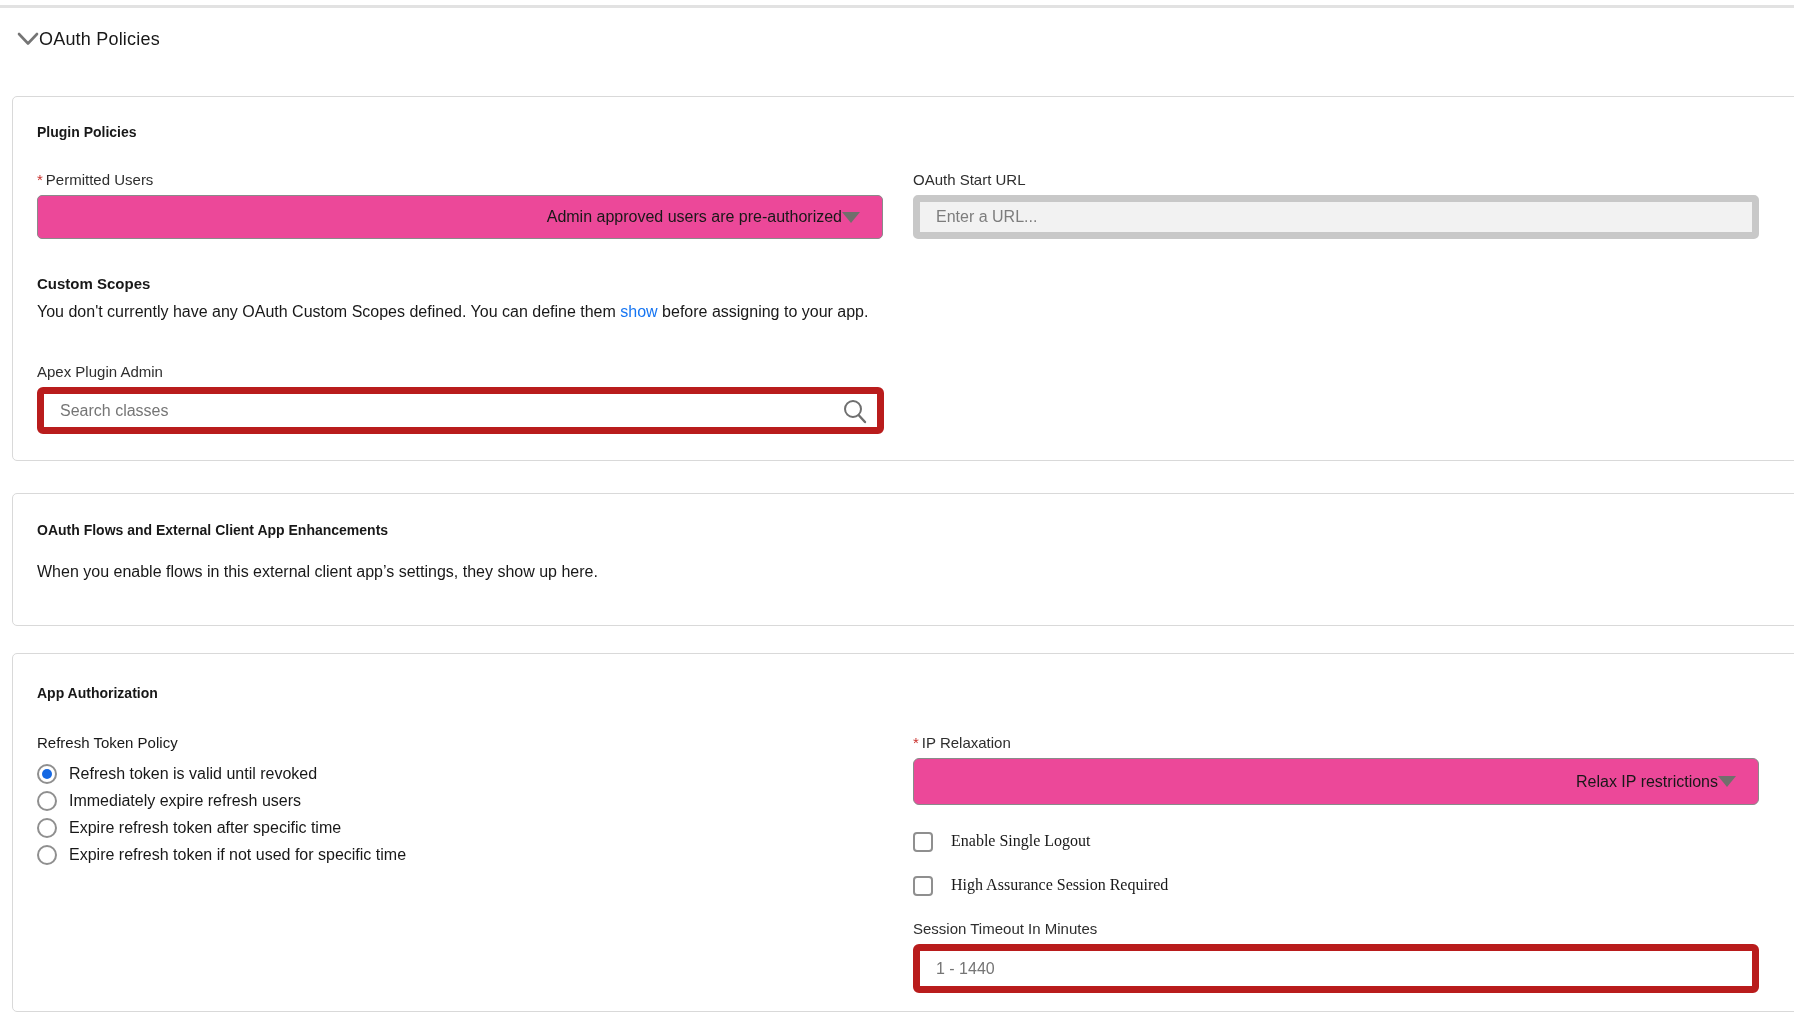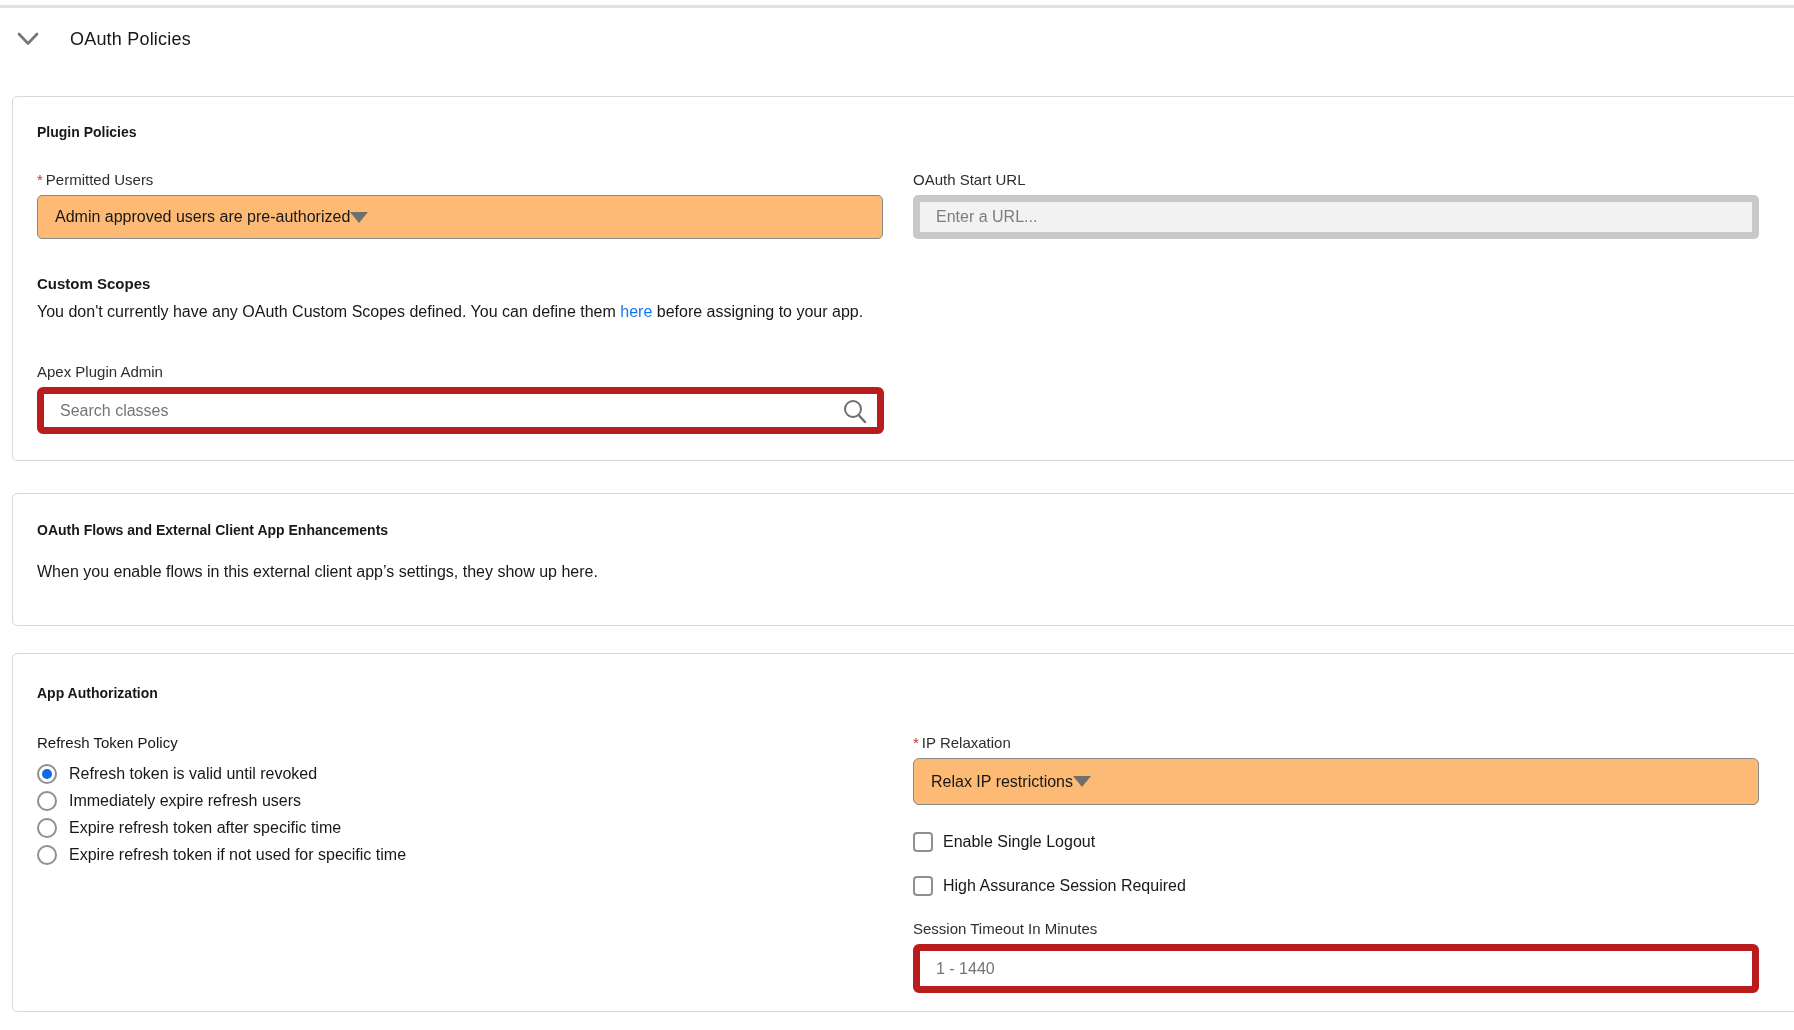--- a/index.html
+++ b/index.html
@@ -1,41 +1,41 @@
 <!DOCTYPE html>
 <html><head>
 <meta charset="utf-8">
 <style>
   * { margin:0; padding:0; box-sizing:border-box; }
   html,body { width:1794px; height:1030px; background:#ffffff; overflow:hidden;
               font-family:"Liberation Sans", sans-serif; color:#181818; position:relative; }
 
   .top-rule { position:absolute; top:5px; left:0; width:1794px; height:3px; background:#e2e2e2; }
 
-  .section-header { display:flex; align-items:center; gap:31px; margin:26px 0 0 17px; height:26px; }
+  .section-header { display:flex; align-items:center; gap:0; margin:26px 0 0 17px; height:26px; }
   .section-header .chev { display:flex; align-items:center; }
   .section-title { font-size:18px; color:#181818; letter-spacing:.2px; }
 
   .card { margin-left:12px; width:1794px; background:#fff; border:1px solid #d9d9d9;
           border-radius:5px; }
   .card1 { margin-top:44px; padding:27px 46px 26px 24px; }
   .card2 { margin-top:32px; padding:28px 46px 42px 24px; }
   .card3 { margin-top:27px; padding:31px 46px 18px 24px; }
 
   .card-title { font-size:14px; font-weight:700; color:#181818; }
   .card1 .card-title { margin-bottom:31px; }
   .card3 .card-title { margin-bottom:33px; }
 
   .form-grid { display:grid; grid-template-columns:1fr 1fr; column-gap:30px; }
 
   .field-label { font-size:15px; color:#2e2e2e; margin-bottom:7px; display:block; }
   .req { color:#c9302c; margin-right:3px; }
 
-  .combobox { height:44px; border:1px solid #8a8a8a; border-radius:5px; background:#fdba74;
-              display:flex; align-items:center; justify-content:flex-start;
+  .combobox { height:44px; border:1px solid #8a8a8a; border-radius:5px; background:#ec4899;
+              display:flex; align-items:center; justify-content:flex-end;
               padding:0 22px 0 17px; cursor:pointer; }
   .combobox .value { font-size:16px; color:#181818; }
   .caret { width:0; height:0; border-left:9px solid transparent; border-right:9px solid transparent;
            border-top:11px solid #716f6c; }
 
   .text-input { width:100%; height:44px; border:7px solid #b91c1c; border-radius:5px;
                 font-family:"Liberation Sans", sans-serif; font-size:16px; color:#181818;
                 padding:0 16px; background:#fff; outline:none; }
   .text-input::placeholder { color:#757575; opacity:1; }
   .text-input.disabled { background:#f2f2f2; border-color:#c8c8c8; }
@@ -55,21 +55,21 @@
 
   .group-label { font-size:15px; font-weight:400; color:#181818; margin-bottom:9px; display:block; }
   .radio-row { display:flex; align-items:center; gap:12px; height:27px; cursor:pointer; }
   .radio { width:20px; height:20px; border:2px solid #8f8f8f; border-radius:50%; background:#fff;
            display:flex; align-items:center; justify-content:center; flex:0 0 auto; }
   .radio .dot { width:10px; height:10px; border-radius:50%; background:transparent; }
   .radio.selected .dot { background:#1568e3; }
   .opt-label { font-size:16px; color:#181818; }
 
   .ip-field .combobox { height:47px; border-radius:6px; margin-bottom:27px; }
-  .check-row { display:flex; align-items:center; gap:10px; height:20px; margin-bottom:24px; cursor:pointer; }
+  .check-row { display:flex; gap:18px; height:20px; margin-bottom:24px; cursor:pointer;font-family:Liberation Serif, serif; }
   .checkbox { width:20px; height:20px; border:2px solid #8f8f8f; border-radius:4px; background:#fff; flex:0 0 auto; }
   .session-field { margin-top:20px; }
   .session-field .text-input { height:49px; border-radius:6px; }
 </style>
 </head>
 <body>
 
 <div class="top-rule"></div>
 
 <div class="section-header">
@@ -93,21 +93,21 @@
       </div>
     </div>
     <div>
       <span class="field-label">OAuth Start URL</span>
       <input class="text-input disabled" type="text" disabled="" placeholder="Enter a URL..." style="">
     </div>
   </div>
 
   <div class="custom-scopes">
     <div class="sub-title">Custom Scopes</div>
-    <div class="para"><span>You don't currently have any OAuth Custom Scopes defined. You can define them </span><a class="link">here</a><span> before assigning to your app.</span></div>
+    <div class="para"><span>You don't currently have any OAuth Custom Scopes defined. You can define them </span><a class="link">show</a><span> before assigning to your app.</span></div>
   </div>
 
   <div class="apex-field">
     <span class="field-label">Apex Plugin Admin</span>
     <div class="search-wrap">
       <input class="text-input" type="text" placeholder="Search classes" style="">
       <span class="search-icon">
         <svg width="26" height="26" viewBox="0 0 26 26" fill="none">
           <circle cx="11" cy="11" r="8" stroke="#6f6f6f" stroke-width="2"></circle>
           <line x1="17" y1="17.5" x2="23" y2="24" stroke="#6f6f6f" stroke-width="2.4" stroke-linecap="round"></line>

